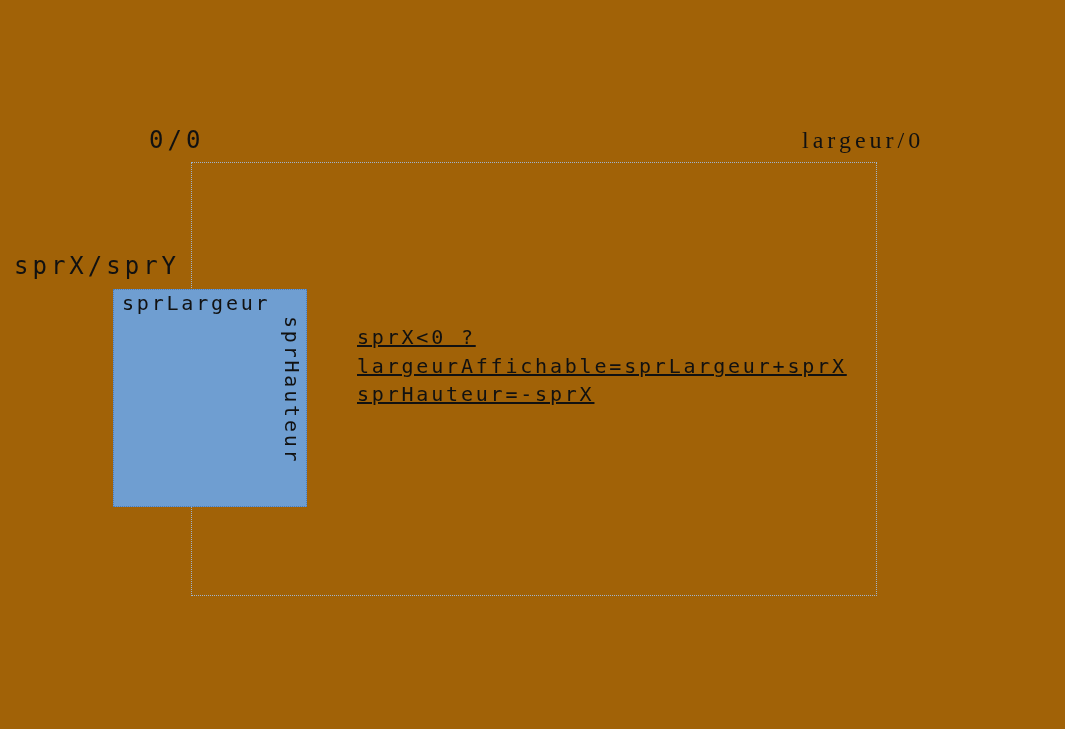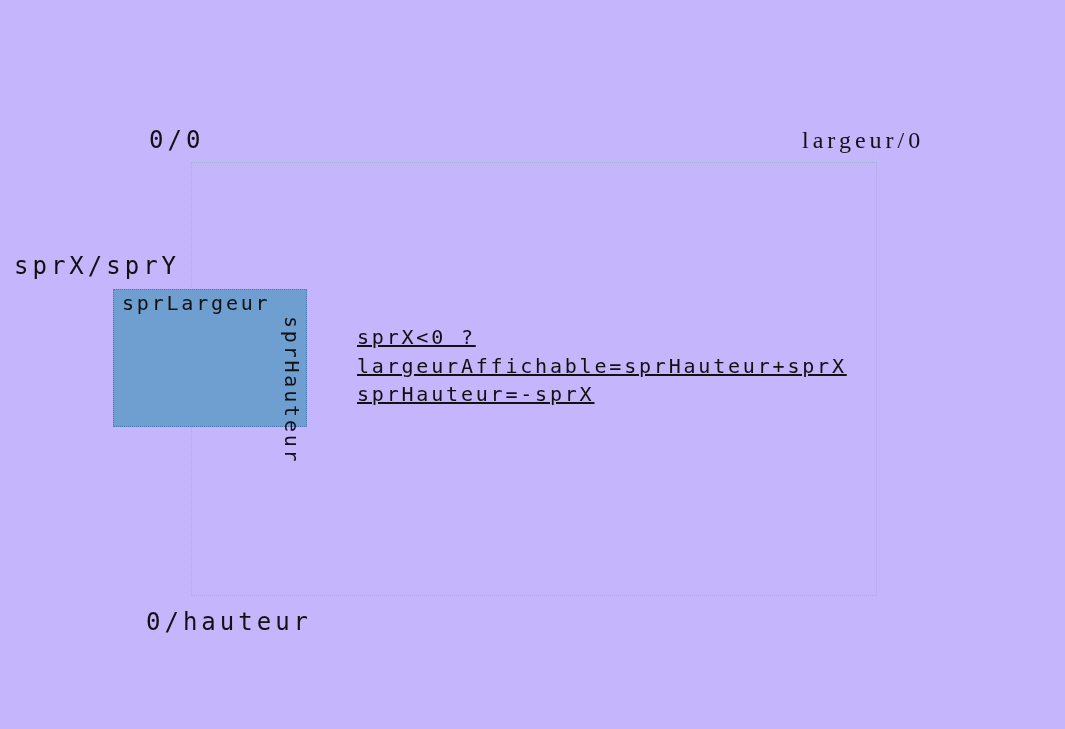--- a/index.html
+++ b/index.html
@@ -26,21 +26,21 @@
     box-sizing: border-box;
     border: 1.5px dotted var(--screen-border, #9fb4cd);
     background: transparent;
   }
   
   .sprite-rect {
     position: absolute;
     left: 113px;
     top: 289px;
     width: 194px;
-    height: 138px;
+    height: 218px;
     box-sizing: border-box;
     background: var(--sprite-fill, #6f9ed1);
     border: 1.5px dotted var(--sprite-border, #4a7ab8);
   }
   .label {
     position: absolute;
     white-space: nowrap;
     line-height: 1;
   }
   .corner-label {
@@ -73,37 +73,36 @@
     font-size: 20px;
     letter-spacing: 2.8px;
     line-height: 28.5px;
     white-space: nowrap;
     text-decoration: underline;
   }
 </style>
 </head>
 <body>
 
-<div class="diagram" style="background: #c4b5fd; color: rgb(17, 17, 17);">
+<div class="diagram" style="background: #a16207; color: rgb(17, 17, 17);">
 
   <div class="screen-rect"></div>
 
   <div class="label corner-label tl">0/0</div>
 
   <div class="label corner-label tr">largeur/0</div>
 
-  <div class="label corner-label bl">0/hauteur</div>
 
 
   <div class="label sprxy">sprX/sprY</div>
 
   <div class="sprite-rect">
     <div class="label sprite-width-label">sprLargeur</div>
     <div class="label sprite-height-label">sprHauteur</div>
   </div>
 
   <div class="annotation">
     <div class="ann-line">sprX&lt;0 ?</div>
-    <div class="ann-line">largeurAffichable=sprHauteur+sprX</div>
+    <div class="ann-line">largeurAffichable=sprLargeur+sprX</div>
     <div class="ann-line">sprHauteur=-sprX</div>
   </div>
 
 </div>
 
 </body></html>

